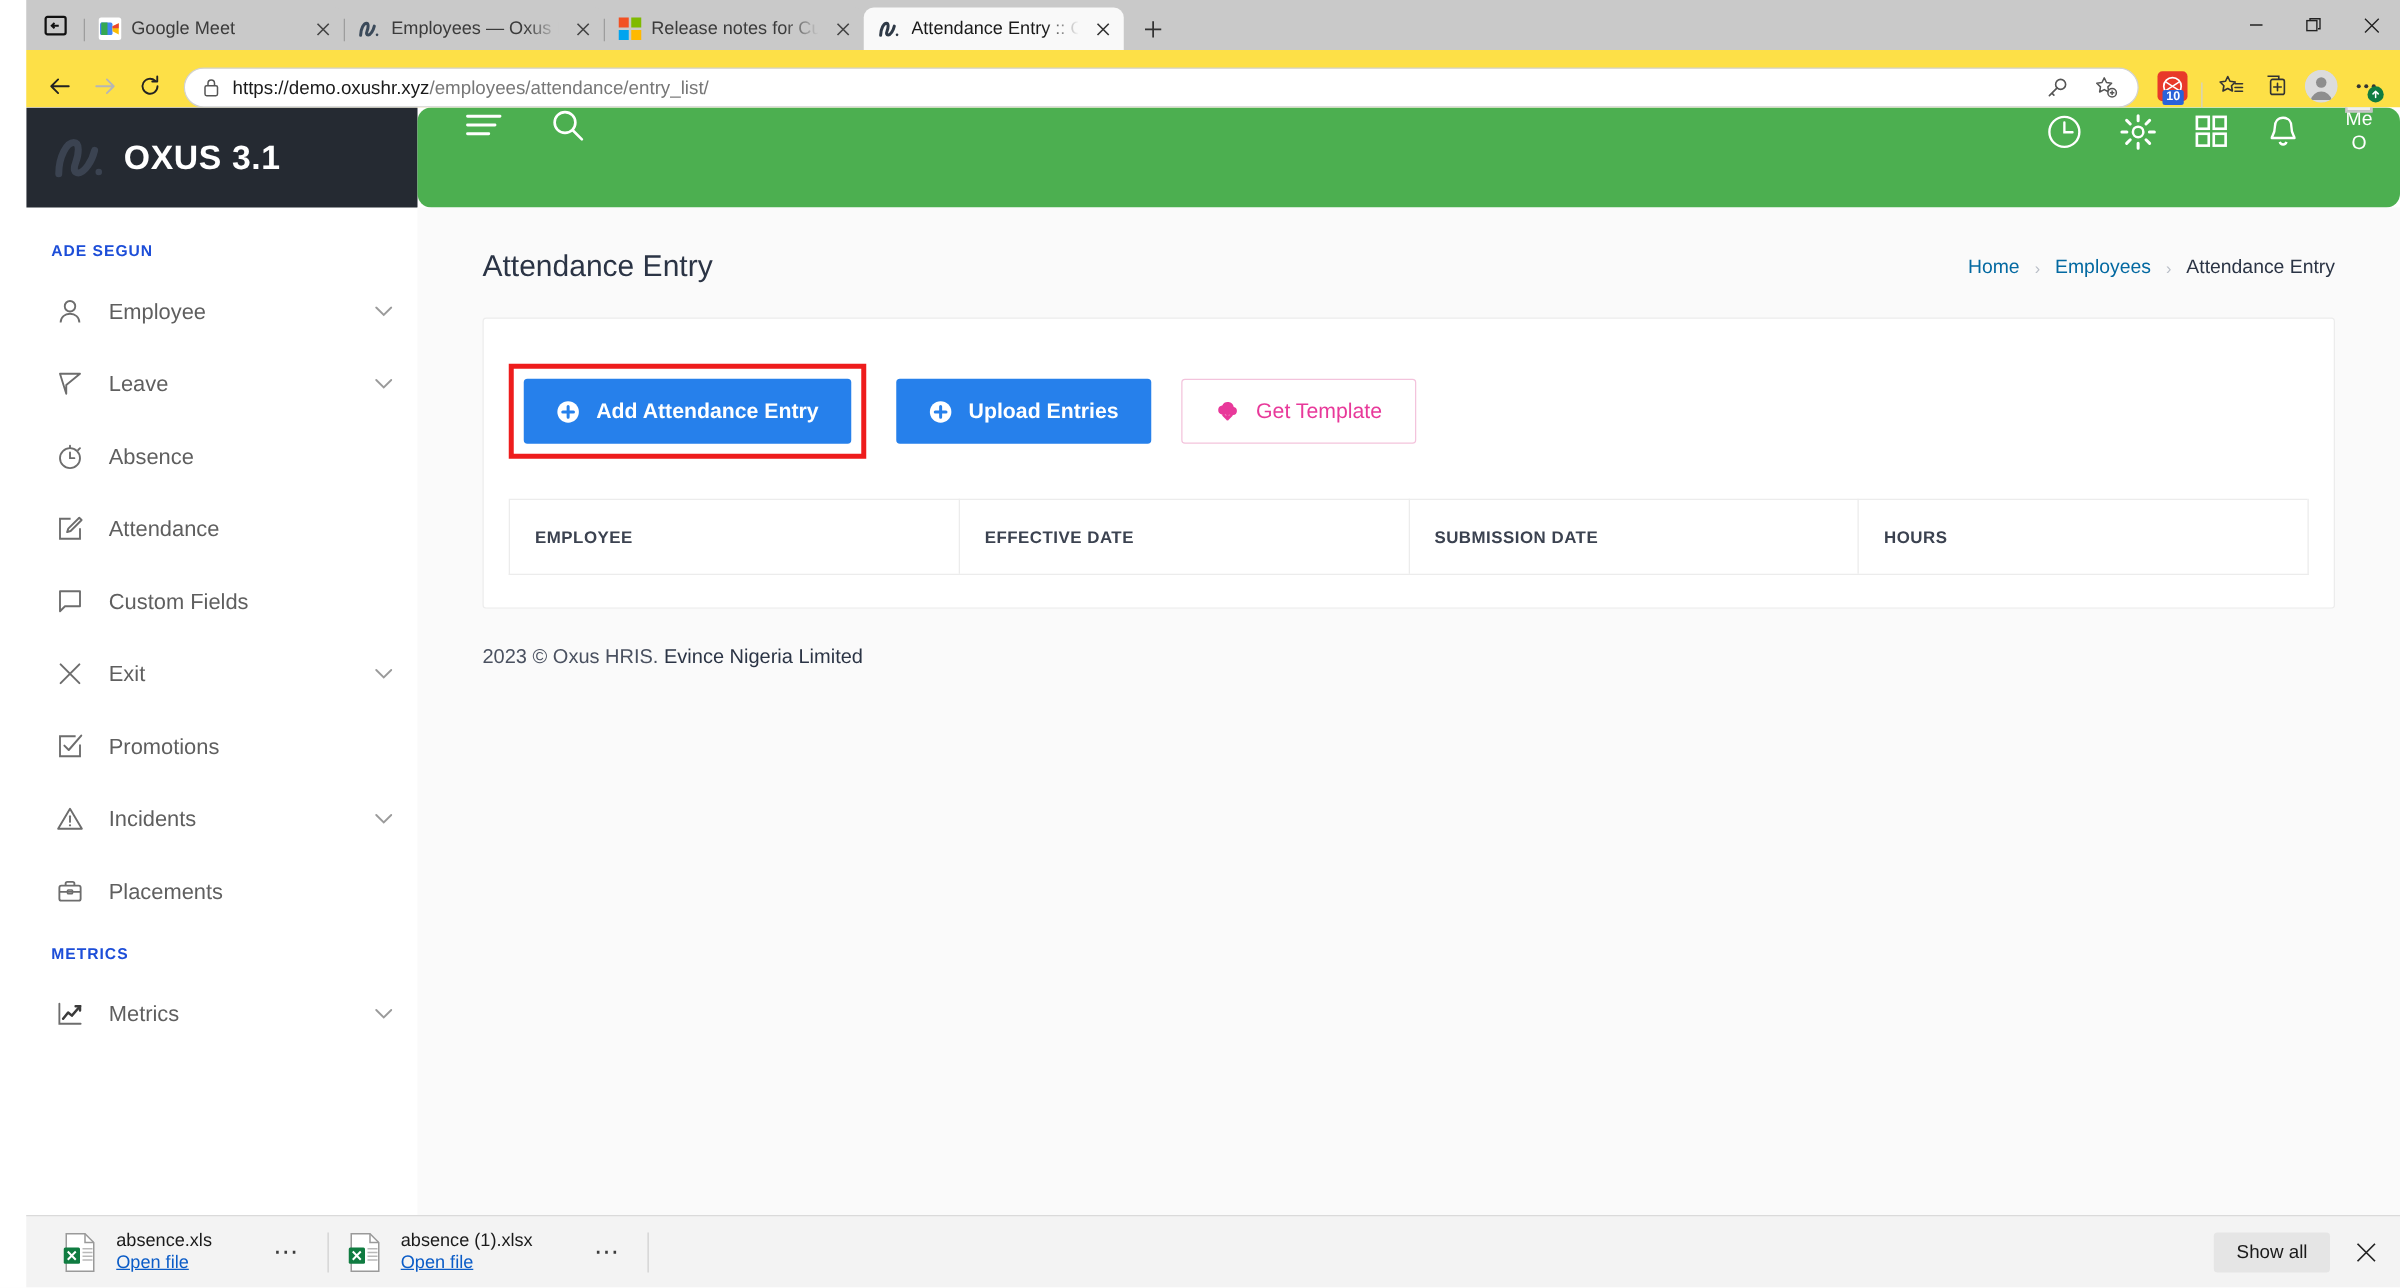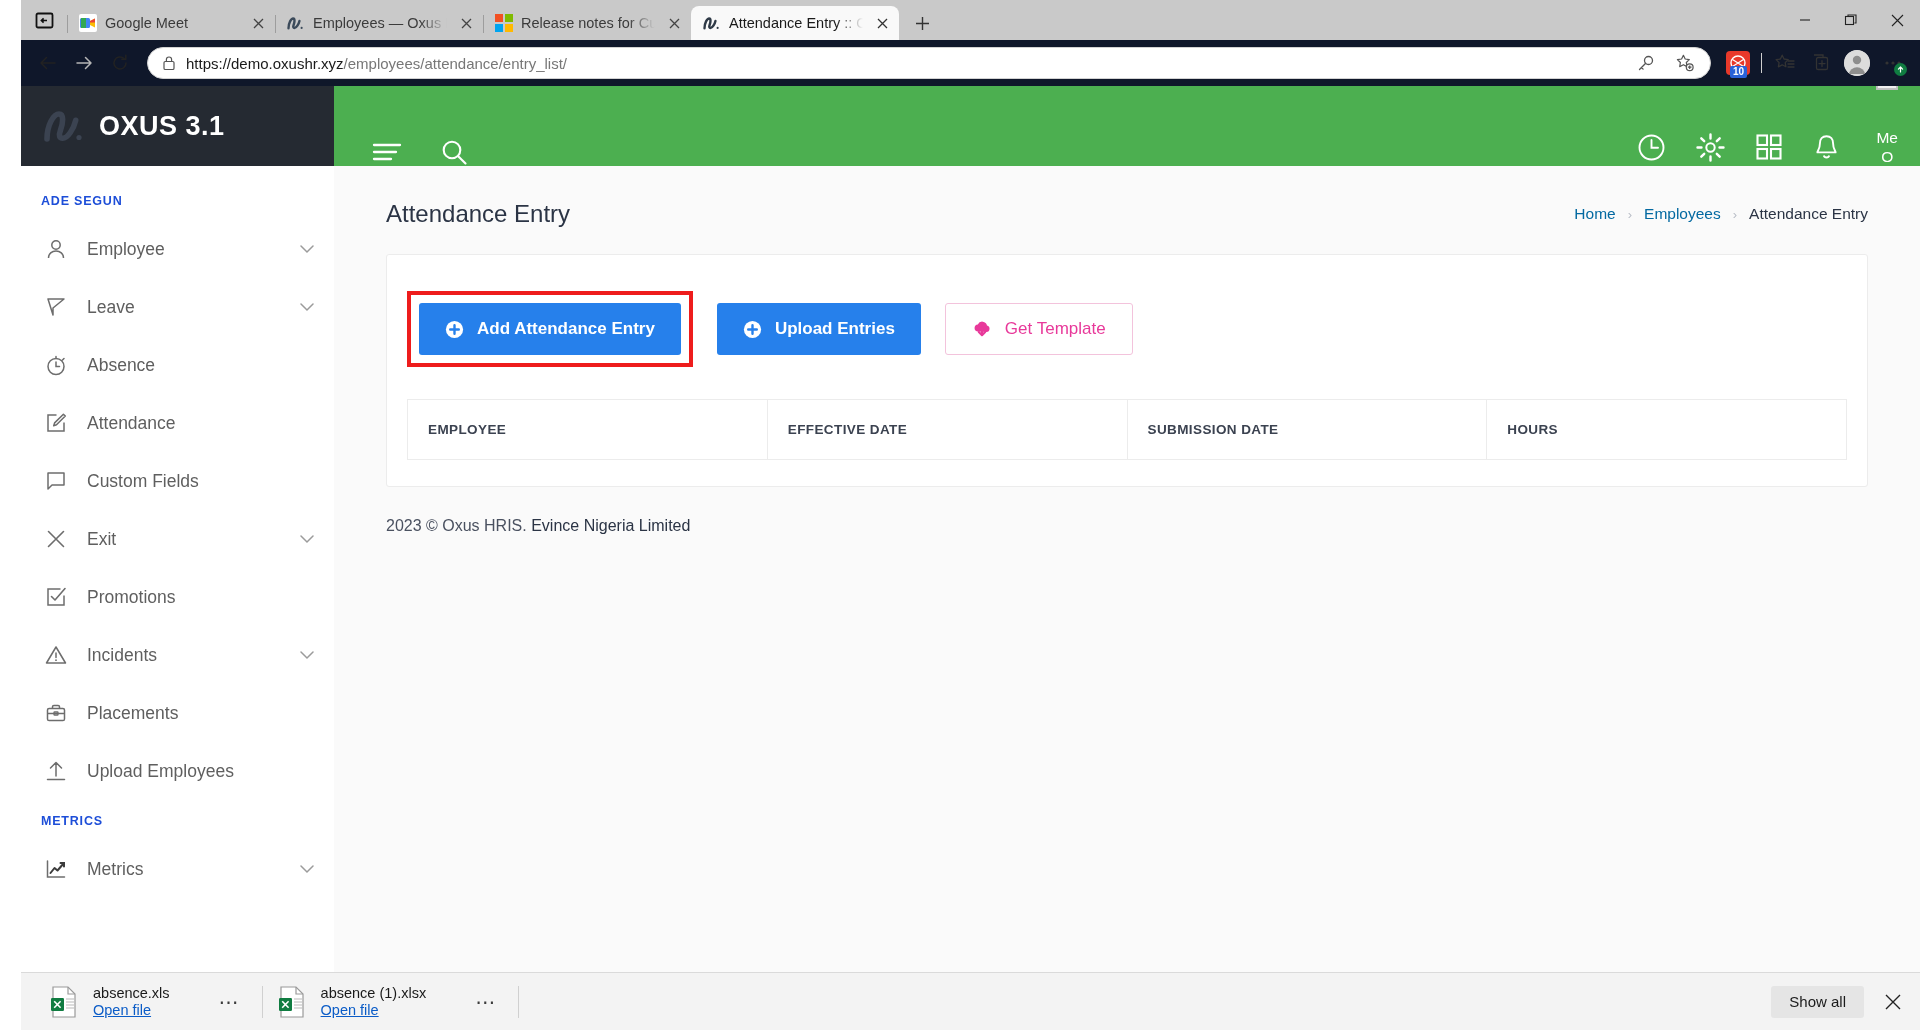--- a/index.html
+++ b/index.html
@@ -42,21 +42,21 @@
 
   .fav-meet { background: #fff; border-radius: 2px; overflow:hidden; }
   .fav-oxus { display:flex; align-items:center; justify-content:center; }
   .fav-ms { display: grid; grid-template-columns: 1fr 1fr; grid-template-rows: 1fr 1fr; gap: 1.5px; }
 
   .newtab { width: 34px; height: 34px; display:flex; align-items:center; justify-content:center; margin-left: 6px; }
   .wincontrols { position: absolute; right: 0; top: 0; height: 40px; display: flex; }
   .wc { width: 46px; height: 40px; display: flex; align-items: center; justify-content: center; }
 
   .toolbar {
-    height: 46px; background: #0f172a; display: flex; align-items: center;
+    height: 46px; background: #fde047; display: flex; align-items: flex-end;
     padding: 0 10px; gap: 2px; flex: 0 0 46px;
   }
   .navbtn { width: 34px; height: 34px; display:flex; align-items:center; justify-content:center; border-radius: 4px; }
   .omnibox {
     flex: 1; height: 32px; background: #fff; border: 1px solid #d2d2d2; border-radius: 16px;
     display: flex; align-items: center; padding: 0 8px 0 14px; margin: 0 8px; gap: 10px;
   }
   .url { font-size: 15px; color: #1a1a1a; white-space: nowrap; }
   .url .dim { color: #777; }
   .omni-right { margin-left: auto; display: flex; align-items: center; gap: 6px; }
@@ -89,22 +89,23 @@
   }
   .side-item {
     display: flex; align-items: center; height: 58px; padding: 0 20px 0 22px; gap: 18px;
   }
   .side-ico { width: 26px; flex: 0 0 26px; display: flex; align-items: center; justify-content: center; color: #6d6d6d; }
   .side-label { font-size: 17.5px; color: #5f5f5f; flex: 1; }
   .side-chev { color: #9b9b9b; display: flex; align-items: center; }
 
   .content { flex: 1; display: flex; flex-direction: column; min-width: 0; }
   .topbar {
-    height: 80px; background: #4caf50; display: flex; align-items: flex-end; padding: 0 22px 0 38px; flex: 0 0 80px;
+    height: 80px; background: #4caf50; display: flex; align-items: flex-start; padding: 0 22px 0 38px; flex: 0 0 80px;
     position: relative;
+    border-radius: 11px;
   }
   .top-left { display: flex; align-items: center; gap: 38px; }
   .top-ico { color: #fff; display: flex; align-items: center; justify-content: center; }
   .top-right { margin-left: auto; display: flex; align-items: center; gap: 30px; }
   .me-block { display: flex; flex-direction: column; align-items: center; color: #fff; font-size: 15.5px; line-height: 19px; margin-left: 6px; }
   .broken-img {
     position: absolute; right: 22px; top: -18px; width: 22px; height: 22px;
     background: #e8e8e8; border: 1px solid #bdbdbd;
   }
 
@@ -468,28 +469,20 @@
           <span class="side-ico">
             <svg width="24" height="24" viewBox="0 0 24 24">
                 <rect x="3.5" y="7.5" width="17" height="12" rx="1.6" fill="none" stroke="#6d6d6d" stroke-width="1.5"></rect>
                 <path d="M8.5 7.5V5.8c0-.8.6-1.3 1.4-1.3h4.2c.8 0 1.4.5 1.4 1.3v1.7M3.5 12.5h17" fill="none" stroke="#6d6d6d" stroke-width="1.5"></path>
                 <rect x="10" y="11" width="4" height="3" rx="0.6" fill="none" stroke="#6d6d6d" stroke-width="1.3"></rect>
               </svg>
           </span>
           <span class="side-label">Placements</span>
         </div>
 
-        <div class="side-item">
-          <span class="side-ico">
-            <svg width="24" height="24" viewBox="0 0 24 24">
-                <path d="M12 17V3.5M6.5 9 12 3.5 17.5 9M3.5 20.5h17" fill="none" stroke="#6d6d6d" stroke-width="1.5" stroke-linecap="round" stroke-linejoin="round"></path>
-              </svg>
-          </span>
-          <span class="side-label">Upload Employees</span>
-        </div>
 
         <div class="side-heading">METRICS</div>
 
         <div class="side-item">
           <span class="side-ico">
             <svg width="24" height="24" viewBox="0 0 24 24">
                 <path d="M3.5 4v16h17" fill="none" stroke="#6d6d6d" stroke-width="1.5" stroke-linecap="round"></path>
                 <path d="M6.5 16 10.5 11 13.5 13.5 20 6" fill="none" stroke="#3b3b3b" stroke-width="2" stroke-linecap="round" stroke-linejoin="round"></path>
                 <path d="M16.5 6H20v3.4" fill="none" stroke="#3b3b3b" stroke-width="2" stroke-linecap="round"></path>
               </svg>

